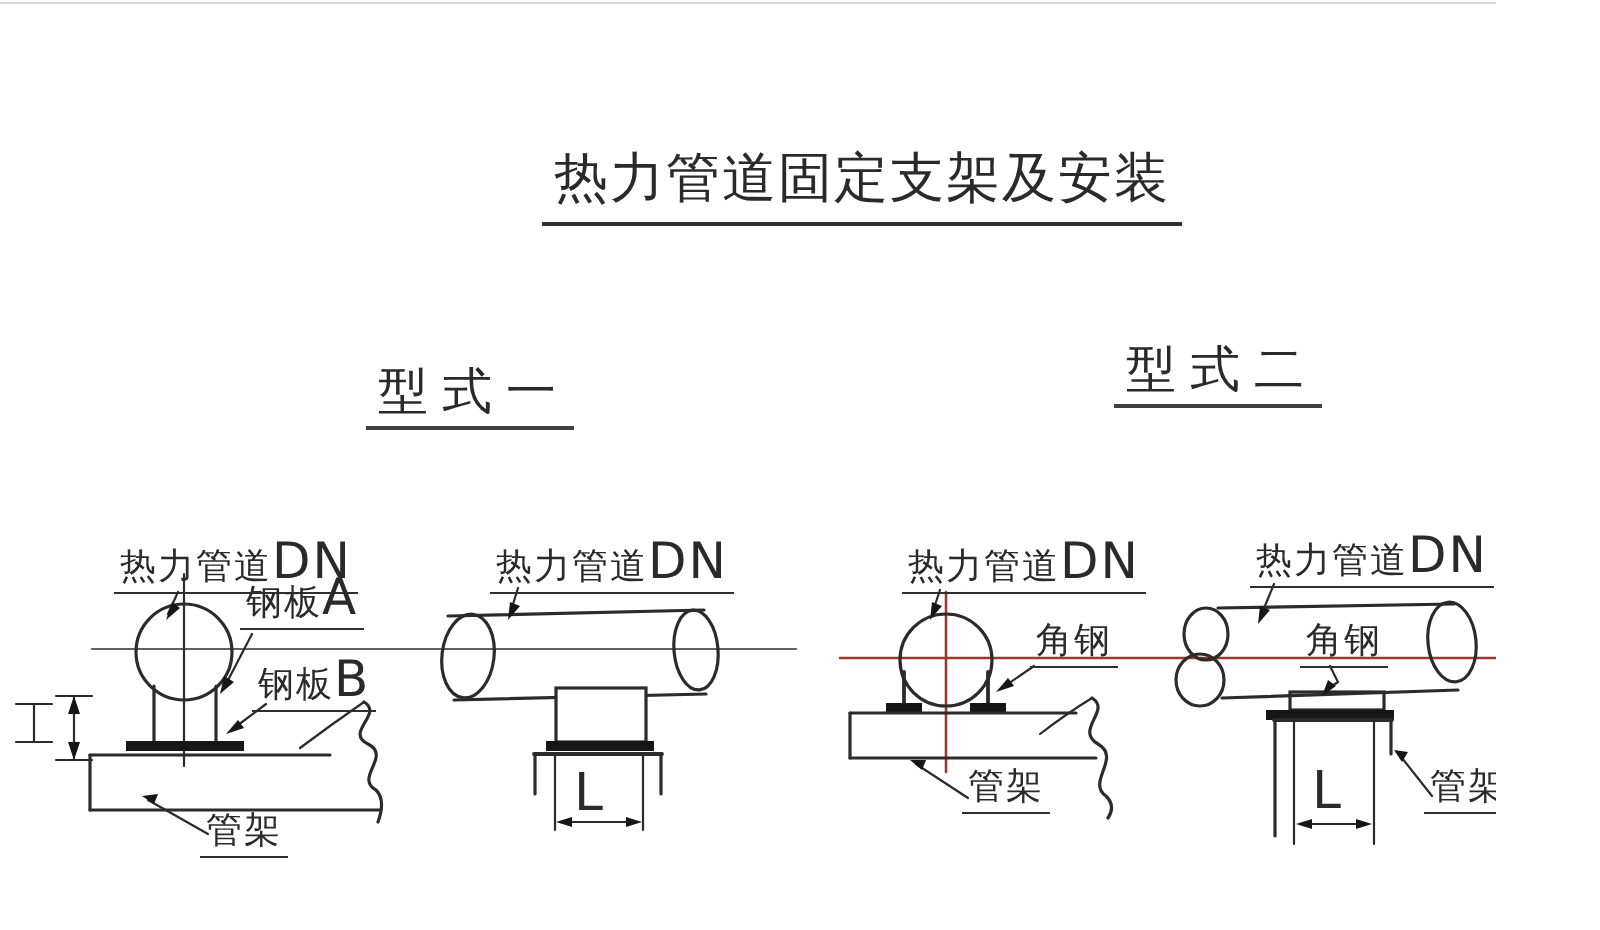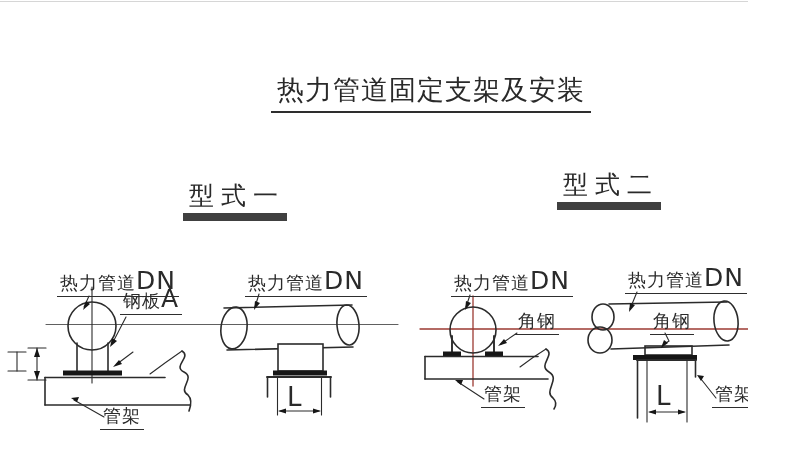--- a/index.html
+++ b/index.html
@@ -7,21 +7,21 @@
     position:relative;width:748px;height:465px;background:#ffffff;overflow:hidden;
     font-family:"DejaVu Sans","Liberation Sans",sans-serif;color:#262626;
   }
   .top-rule{position:absolute;left:0;top:1px;width:100%;border-top:1px solid #d6d6d6;height:0;}
   .title{
     position:absolute;left:271px;top:72px;line-height:36px;font-size:27px;letter-spacing:1px;
     border-bottom:2px solid #2e2e2e;padding:0 6px 3px 6px;white-space:nowrap;color:#2a2a2a;
   }
   .heading{
     position:absolute;line-height:30px;font-size:25px;letter-spacing:7px;
-    border-bottom:8px solid #404040;padding:0 2px 2px 6px;white-space:nowrap;color:#2a2a2a;
+    border-bottom:2px solid #404040;padding:0 2px 2px 6px;white-space:nowrap;color:#2a2a2a;
   }
   .lbl{
     position:absolute;line-height:25px;white-space:nowrap;
     border-bottom:1.6px solid #2e2e2e;padding:0 3px 0 3px;color:#2a2a2a;
   }
   .lbl .cn{font-size:18px;letter-spacing:1px;}
   .lbl .lat{font-size:25px;letter-spacing:1px;}
   .plain{position:absolute;white-space:nowrap;color:#2a2a2a;}
   .dimL{font-size:26px;line-height:26px;}
   svg.art{position:absolute;left:0;top:0;}
@@ -163,20 +163,23 @@
 
   <div class="heading" style="left:183px;top:181px">型式一</div>
   <div class="heading" style="left:557px;top:170px">型式二</div>
 
   <div class="lbl" style="left:57px;top:268px">
     <span class="cn">热力管道</span><span class="lat">DN</span>
   </div>
   <div class="lbl" style="left:120px;top:286px">
     <span class="cn">钢板</span><span class="lat">A</span>
   </div>
+  <div class="lbl" style="left:126px;top:327px">
+    <span class="cn">钢板</span><span class="lat">B</span>
+  </div>
   <div class="lbl" style="left:100px;top:403px">
     <span class="cn">管架</span>
   </div>
 
   <div class="lbl" style="left:245px;top:268px">
     <span class="cn">热力管道</span><span class="lat">DN</span>
   </div>
   <div class="plain dimL" style="left:287px;top:384px">L</div>
 
   <div class="lbl" style="left:451px;top:268px">

